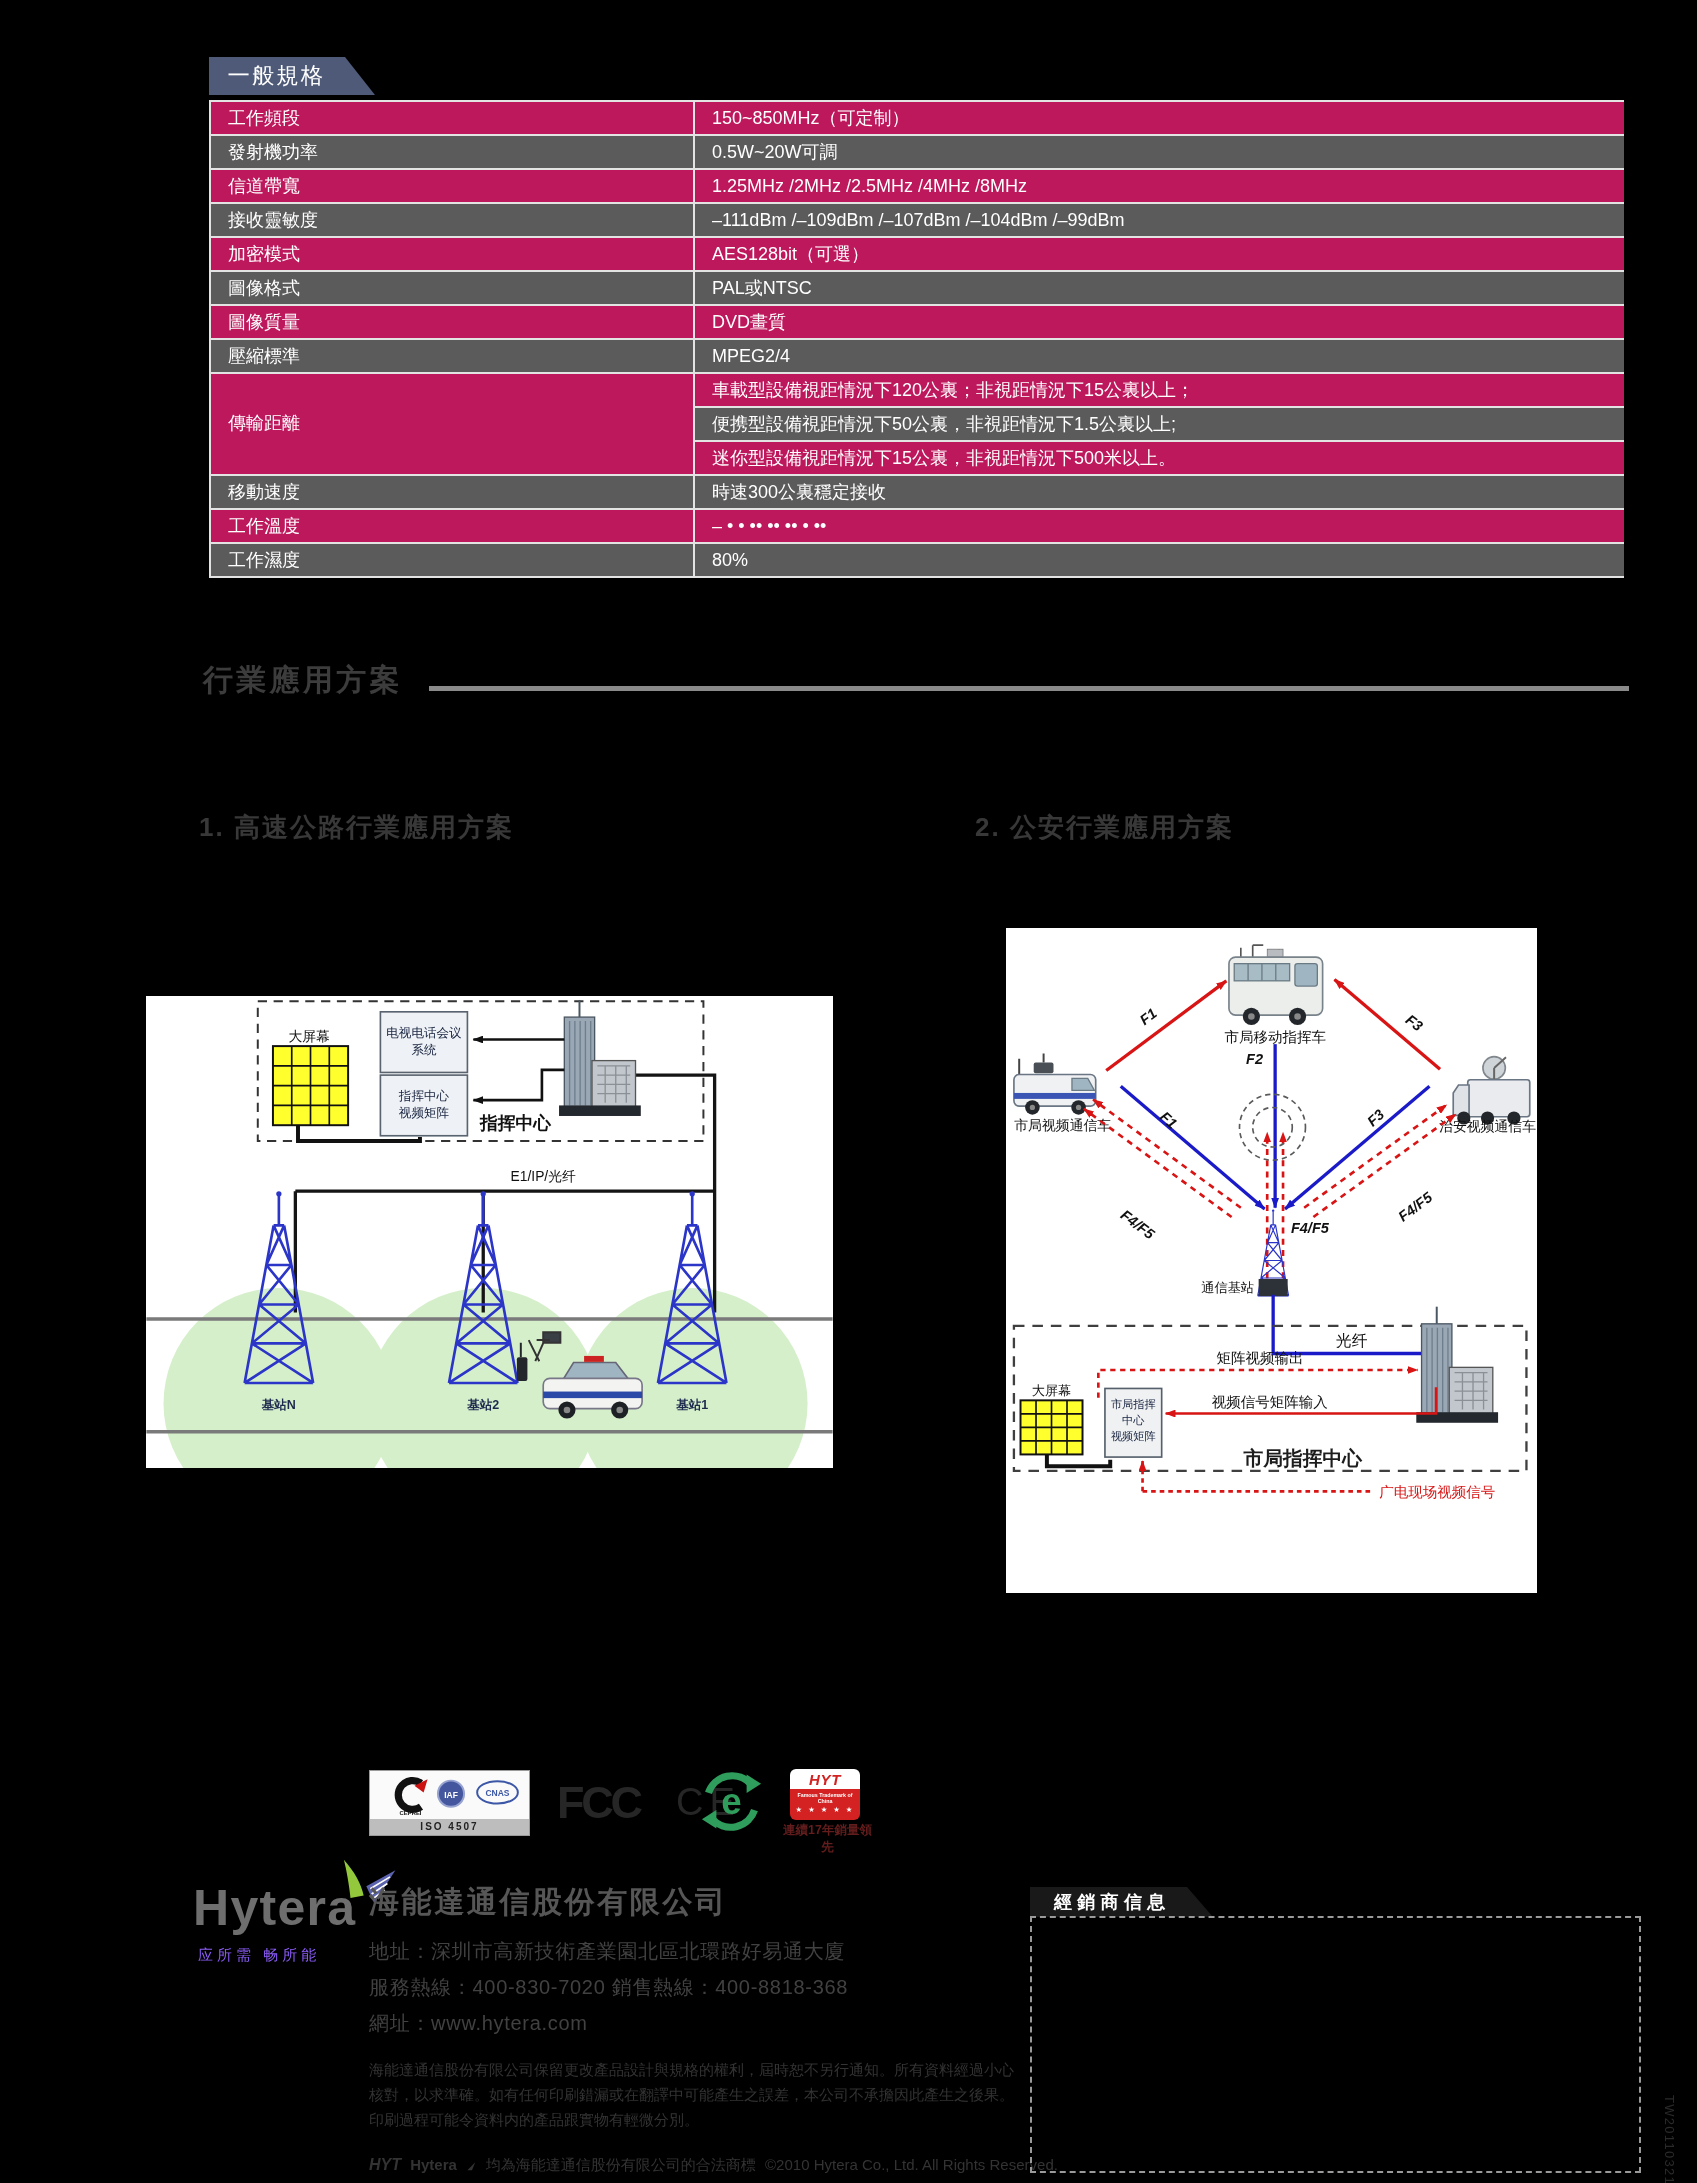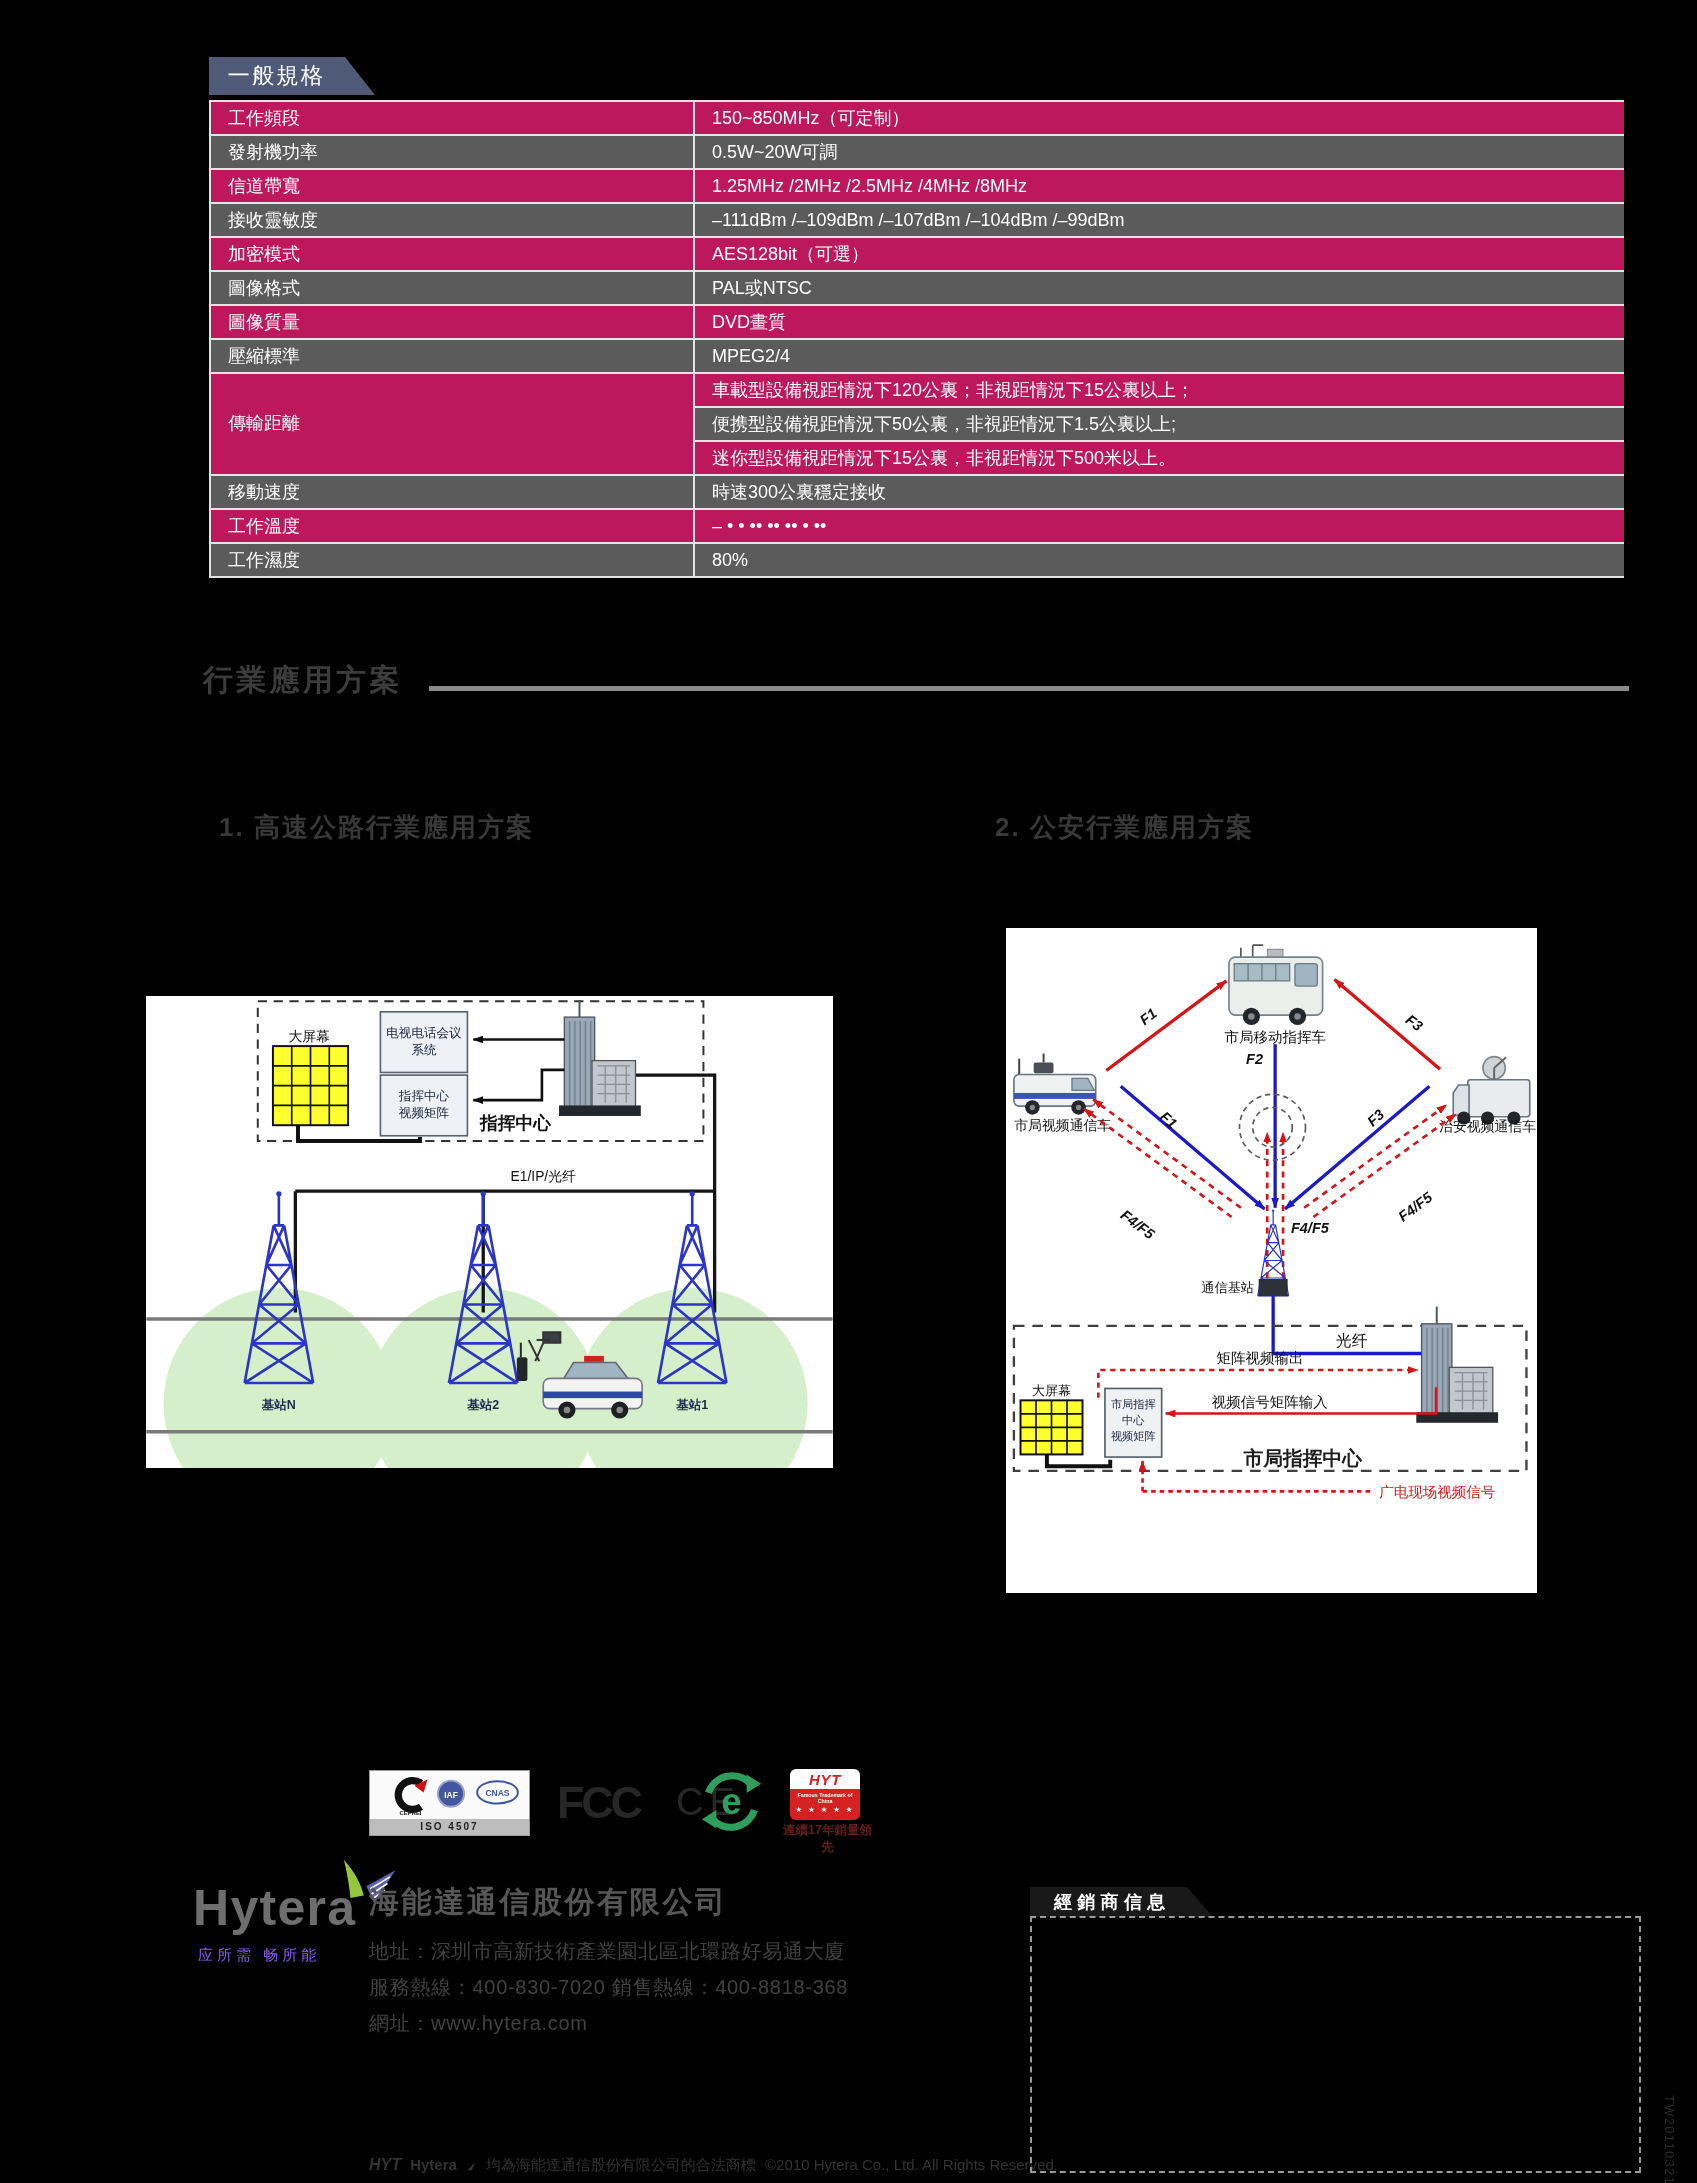--- a/index.html
+++ b/index.html
@@ -15,21 +15,21 @@
     grid-template-columns:482px 929px;grid-auto-rows:32px;gap:2px;background:#e3e3e3;
     padding:2px;box-sizing:border-box;}
   .cell{color:#fff;font-size:18px;line-height:32px;padding-left:17px;white-space:nowrap;overflow:hidden;}
   .light{background:#be185d;}
   .dark{background:#5b5b5b;}
   .span3{grid-row:span 3;line-height:99px;}
 
   
   .apps-title{left:203px;top:660px;font-size:30px;font-weight:600;color:#3c3c3c;letter-spacing:3.3px;}
   .apps-line{left:429px;top:686px;width:1200px;height:5.3px;background:#8a8a8a;}
-  .apps-sub{top:810px;font-size:26px;font-weight:700;color:#383838;letter-spacing:2px;white-space:nowrap;margin-left:20px;}
+  .apps-sub{top:810px;font-size:26px;font-weight:700;color:#383838;letter-spacing:2px;white-space:nowrap;}
   .sub1{left:199px;} .sub2{left:975px;}
 
   
   .panel{background:#fff;}
   .p1{left:146px;top:996px;width:687px;height:472px;}
   .p2{left:1006px;top:928px;width:531px;height:665px;}
 
   
   .iso-box{left:369px;top:1770px;width:161px;height:66px;background:#fafafa;border:1.3px solid #9a9a9a;box-sizing:border-box;padding-left:15px;}
   .iso-row{display:flex;align-items:center;justify-content:center;gap:5.3px;height:47px;}
@@ -343,20 +343,25 @@
     <path d="M52,44 L96,20 L64,70 Z" fill="#5b63ae"></path>
     <path d="M58,48 L88,30 M60,56 L84,40 M62,63 L80,50" stroke="#fff" stroke-width="2.5"></path>
   </svg>
   <div class="abs slogan">应所需 畅所能</div>
 
   <div class="abs company">海能達通信股份有限公司</div>
   <div class="abs fline addr">地址：深圳市高新技術產業園北區北環路好易通大廈</div>
   <div class="abs fline hot">服務熱線：400-830-7020 銷售熱線：400-8818-368</div>
   <div class="abs fline web">網址：www.hytera.com</div>
 
+  <div class="abs disc">
+    <div>海能達通信股份有限公司保留更改產品設計與規格的權利，屆時恕不另行通知。所有資料經過小心</div>
+    <div>核對，以求準確。如有任何印刷錯漏或在翻譯中可能產生之誤差，本公司不承擔因此產生之後果。</div>
+    <div>印刷過程可能令資料内的產品跟實物有輕微分別。</div>
+  </div>
 
   <div class="abs tmrow">
     <span class="hyt-mini">HYT</span>
     <span class="hytera-mini">Hytera</span>
     <svg width="10.6" height="10.6" style="position:relative;top:1.3px;" viewBox="0 0 16 16">
       <path d="M2,14 L14,2 L9,14 Z" fill="#333"></path>
       </svg>
     <span>均為海能達通信股份有限公司的合法商標</span>
     <span>©2010 Hytera Co., Ltd. All Rights Reserved.</span>
   </div>

